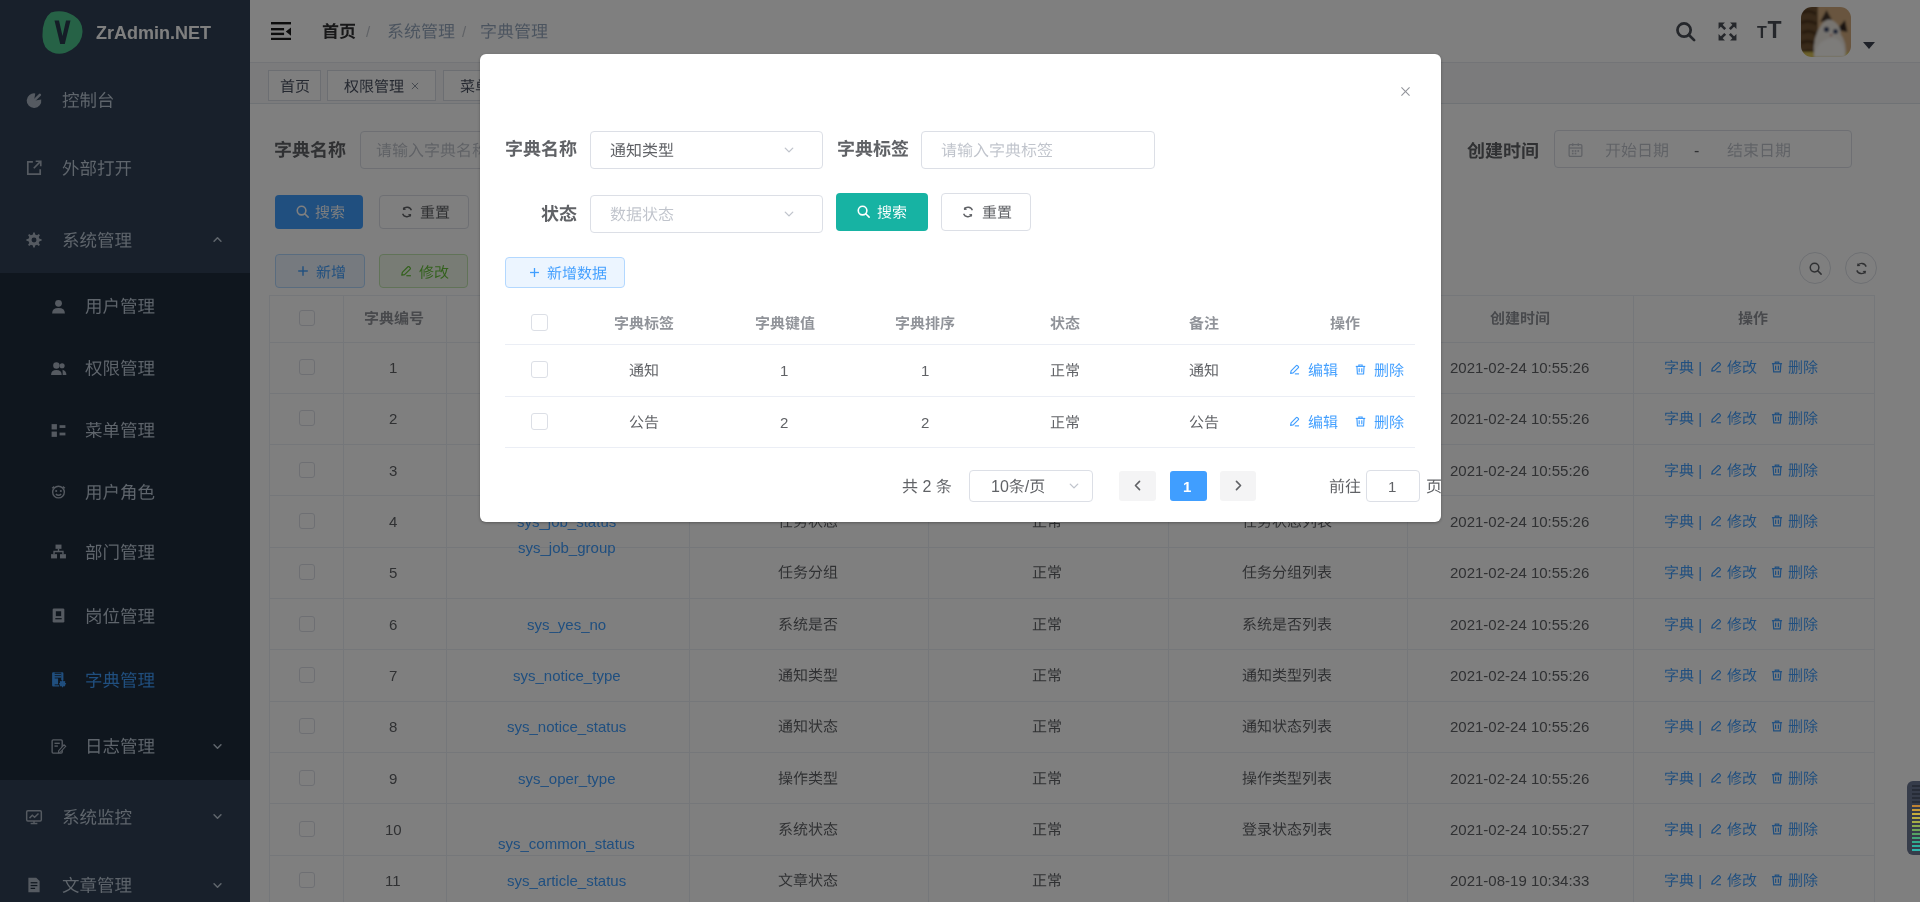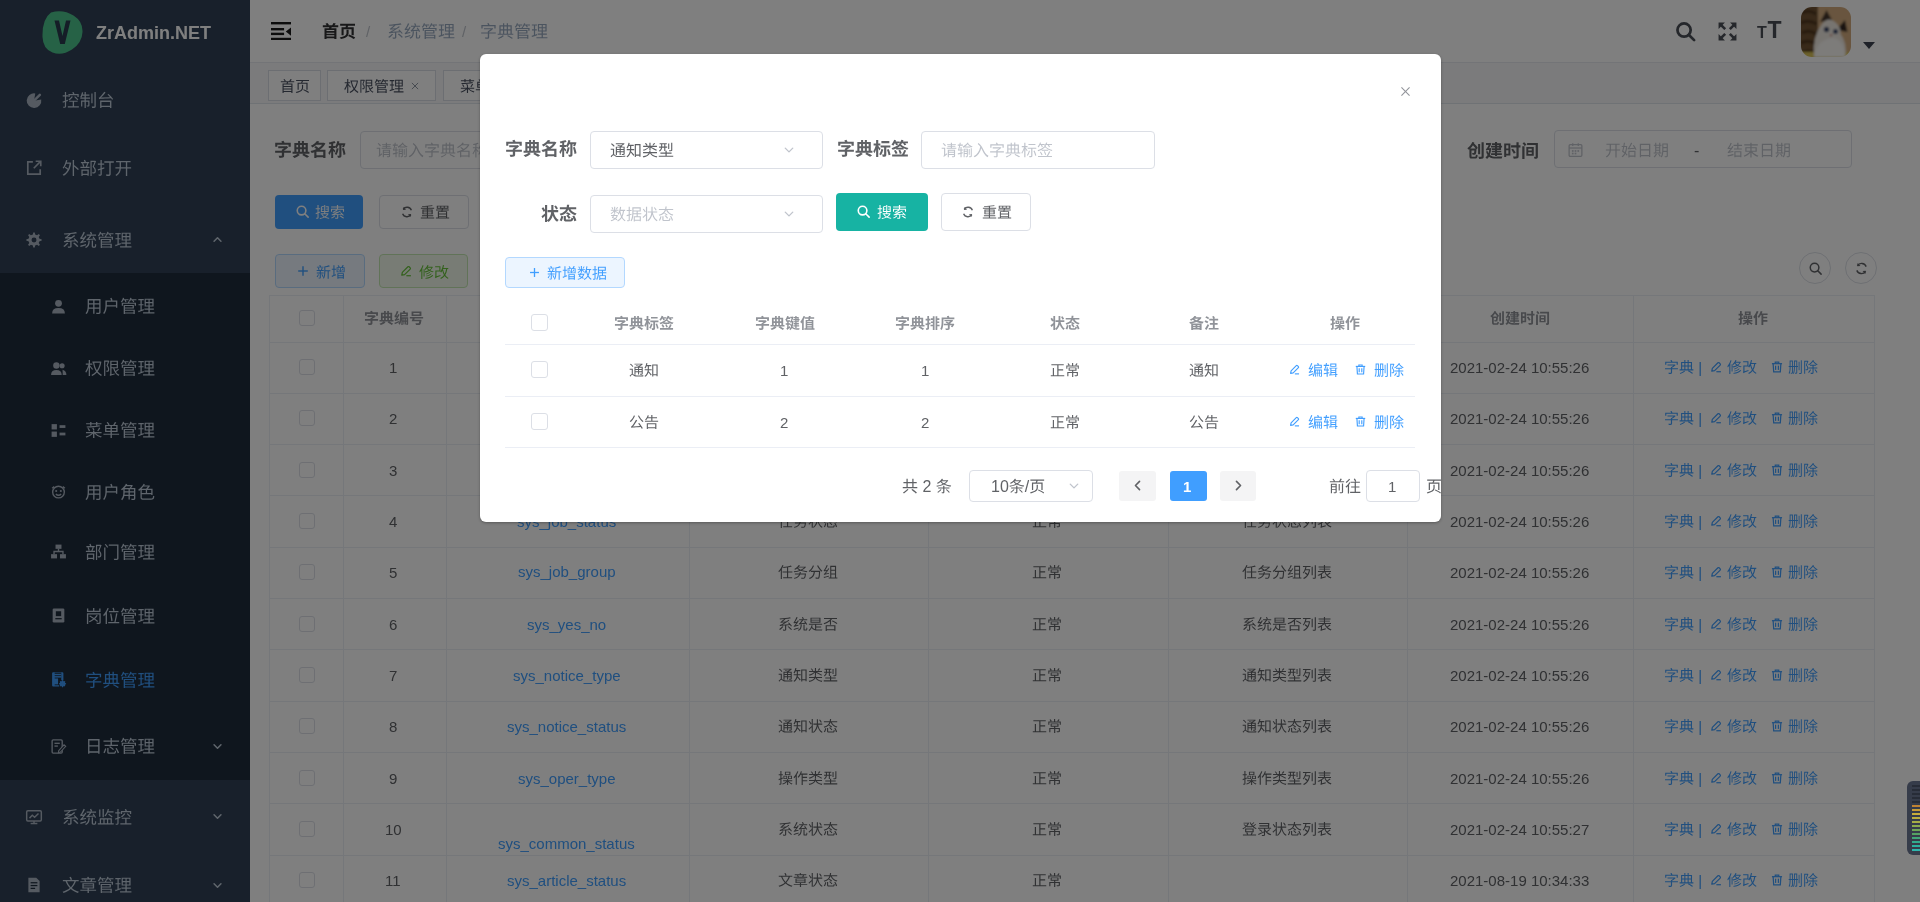--- a/index.html
+++ b/index.html
@@ -982,21 +982,21 @@
       <use href="#r9664" transform="translate(15 17.7) scale(0.15)" fill="#409eff"></use>
     </svg>
   </div>
 <div style="position:absolute;left:269.0px;top:598.0px;width:1605.8px;height:1.0px;background:#ebeef5"></div>
 <div style="position:absolute;left:298.5px;top:564.4px;width:16.0px;height:16.0px;background:#fff;border:1px solid #dcdfe6;border-radius:3px"></div>
 <div style="position:absolute;left:389.4px;top:560.4px;">
     <svg width="10" height="24" viewBox="0 0 10 24" style="display:block">
       <text x="0" y="17.7" font-family="Liberation Sans, sans-serif" font-size="15" fill="#606266" style="white-space:pre">5</text>
     </svg>
   </div>
-<div style="position:absolute;left:517.9px;top:559px;">
+<div style="position:absolute;left:517.9px;top:535px;">
     <svg width="99" height="24" viewBox="0 0 99 24" style="display:block">
       <text x="0" y="17.7" font-family="Liberation Sans, sans-serif" font-size="15" fill="#409eff" style="white-space:pre">sys_job_group</text>
     </svg>
   </div>
 <div style="position:absolute;left:778.0px;top:560.4px;">
     <svg width="61" height="24" viewBox="0 0 61 24" style="display:block">
       <use href="#r4EFB" transform="translate(0 17.7) scale(0.15)" fill="#606266"></use>
       <use href="#r52A1" transform="translate(15 17.7) scale(0.15)" fill="#606266"></use>
       <use href="#r5206" transform="translate(30 17.7) scale(0.15)" fill="#606266"></use>
       <use href="#r7EC4" transform="translate(45 17.7) scale(0.15)" fill="#606266"></use>

